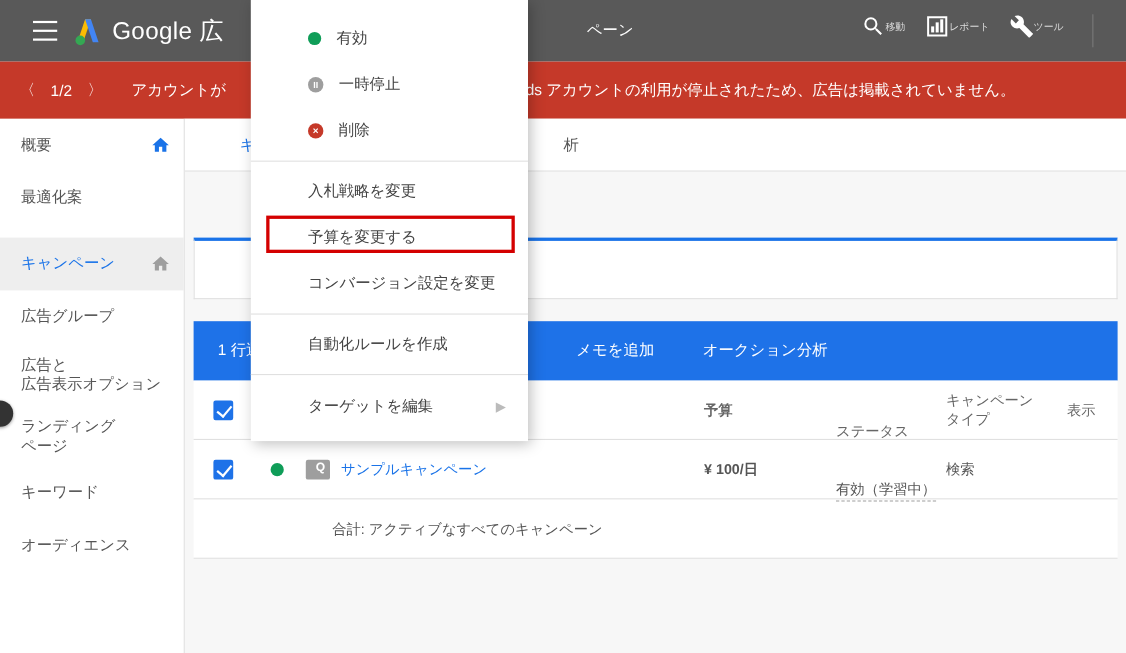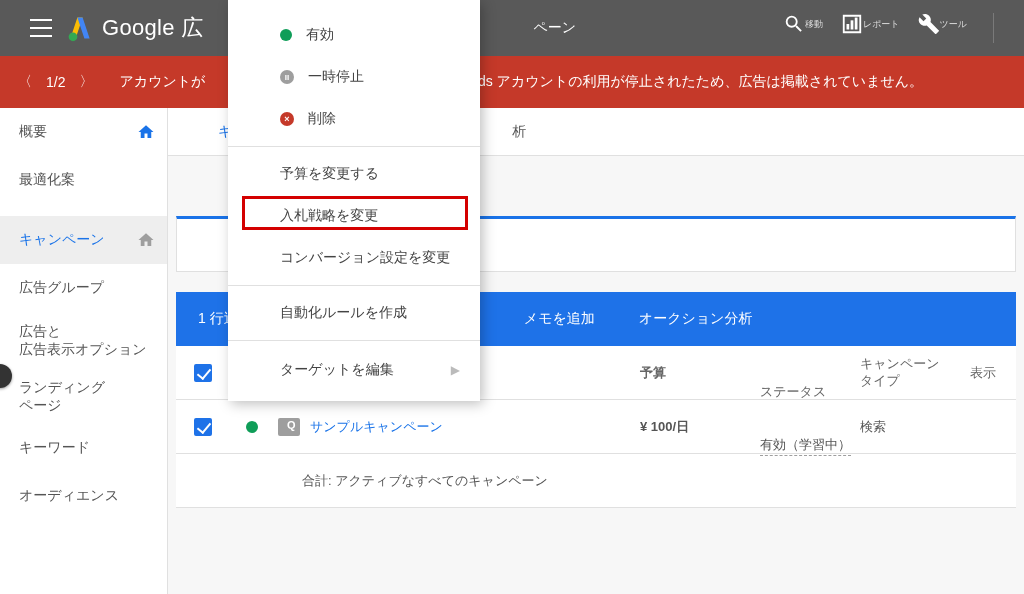--- a/index.html
+++ b/index.html
@@ -255,22 +255,22 @@
   </div>
   <div class="pop-item">
     <span class="pop-dot-p">II</span>
     <span>一時停止</span>
   </div>
   <div class="pop-item">
     <span class="pop-dot-r">×</span>
     <span>削除</span>
   </div>
   <div class="pop-sep"></div>
+  <div class="pop-item">入札戦略を変更</div>
   <div class="pop-item">予算を変更する</div>
-  <div class="pop-item">入札戦略を変更</div>
   <div class="pop-item">コンバージョン設定を変更</div>
   <div class="pop-sep"></div>
   <div class="pop-item">自動化ルールを作成</div>
   <div class="pop-sep"></div>
   <div class="pop-item sub">
     <span>ターゲットを編集</span>
     <span class="pop-chevron">▶</span>
   </div>
 </div>
 

